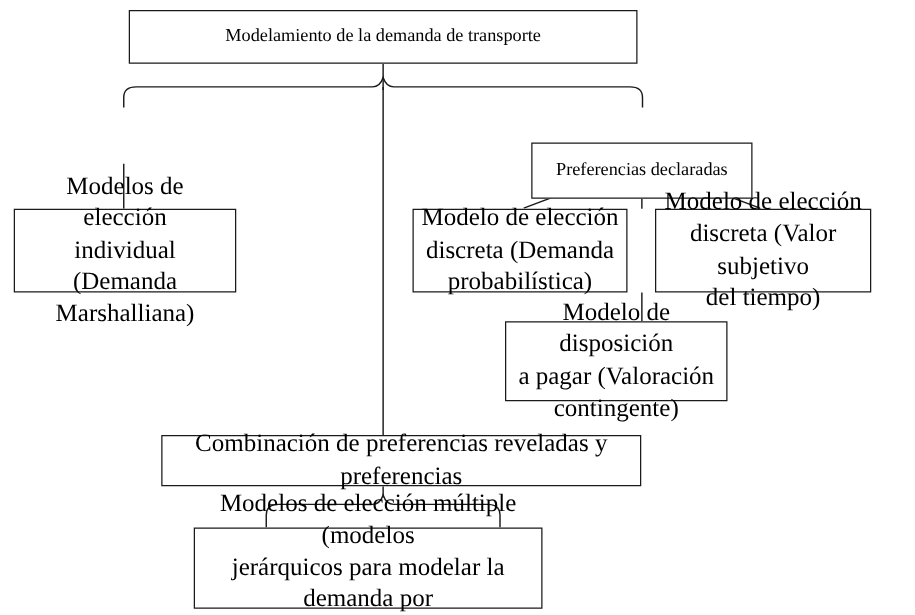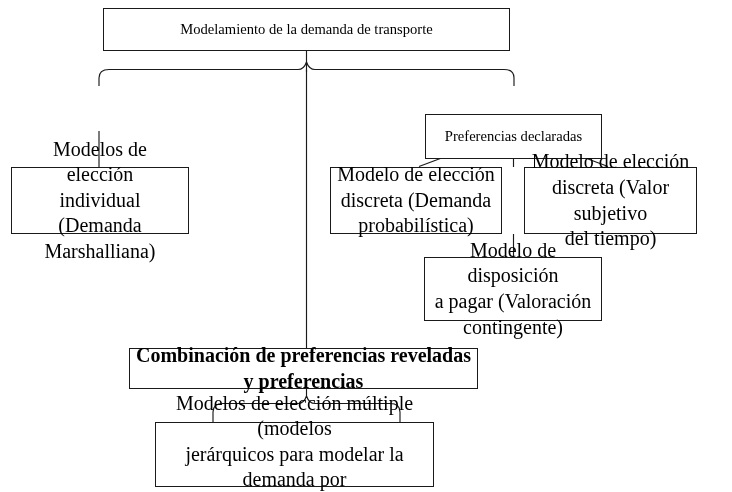--- a/index.html
+++ b/index.html
@@ -90,27 +90,27 @@
 discreta (Demanda
 probabilística)</span>
   </div>
 
   <div class="node t14" style="left:524px; top:167px; width:173px; height:67px;">
     <span class="node-label">Modelo de elección
 discreta (Valor subjetivo
 del tiempo)</span>
   </div>
 
-  <div class="node t14" style="left:424px; top:257px; width:178px; height:64px;">
+  <div class="node t14" style="left:404px; top:257px; width:178px; height:64px;">
     <span class="node-label">Modelo de disposición
 a pagar (Valoración
 contingente)</span>
   </div>
 
-  <div class="node t14" style="left:129px; top:348px; width:349px; height:41px;font-weight:bold;">
+  <div class="node t14" style="left:129px; top:348px; width:384px; height:41px;">
     <span class="node-label">Combinación de preferencias reveladas y preferencias</span>
   </div>
 
   <div class="node t14" style="left:155px; top:422px; width:279px; height:65px;">
     <span class="node-label">Modelos de elección múltiple (modelos
 jerárquicos para modelar la demanda por
 varios modos de transporte)</span>
   </div>
 
 </div>

